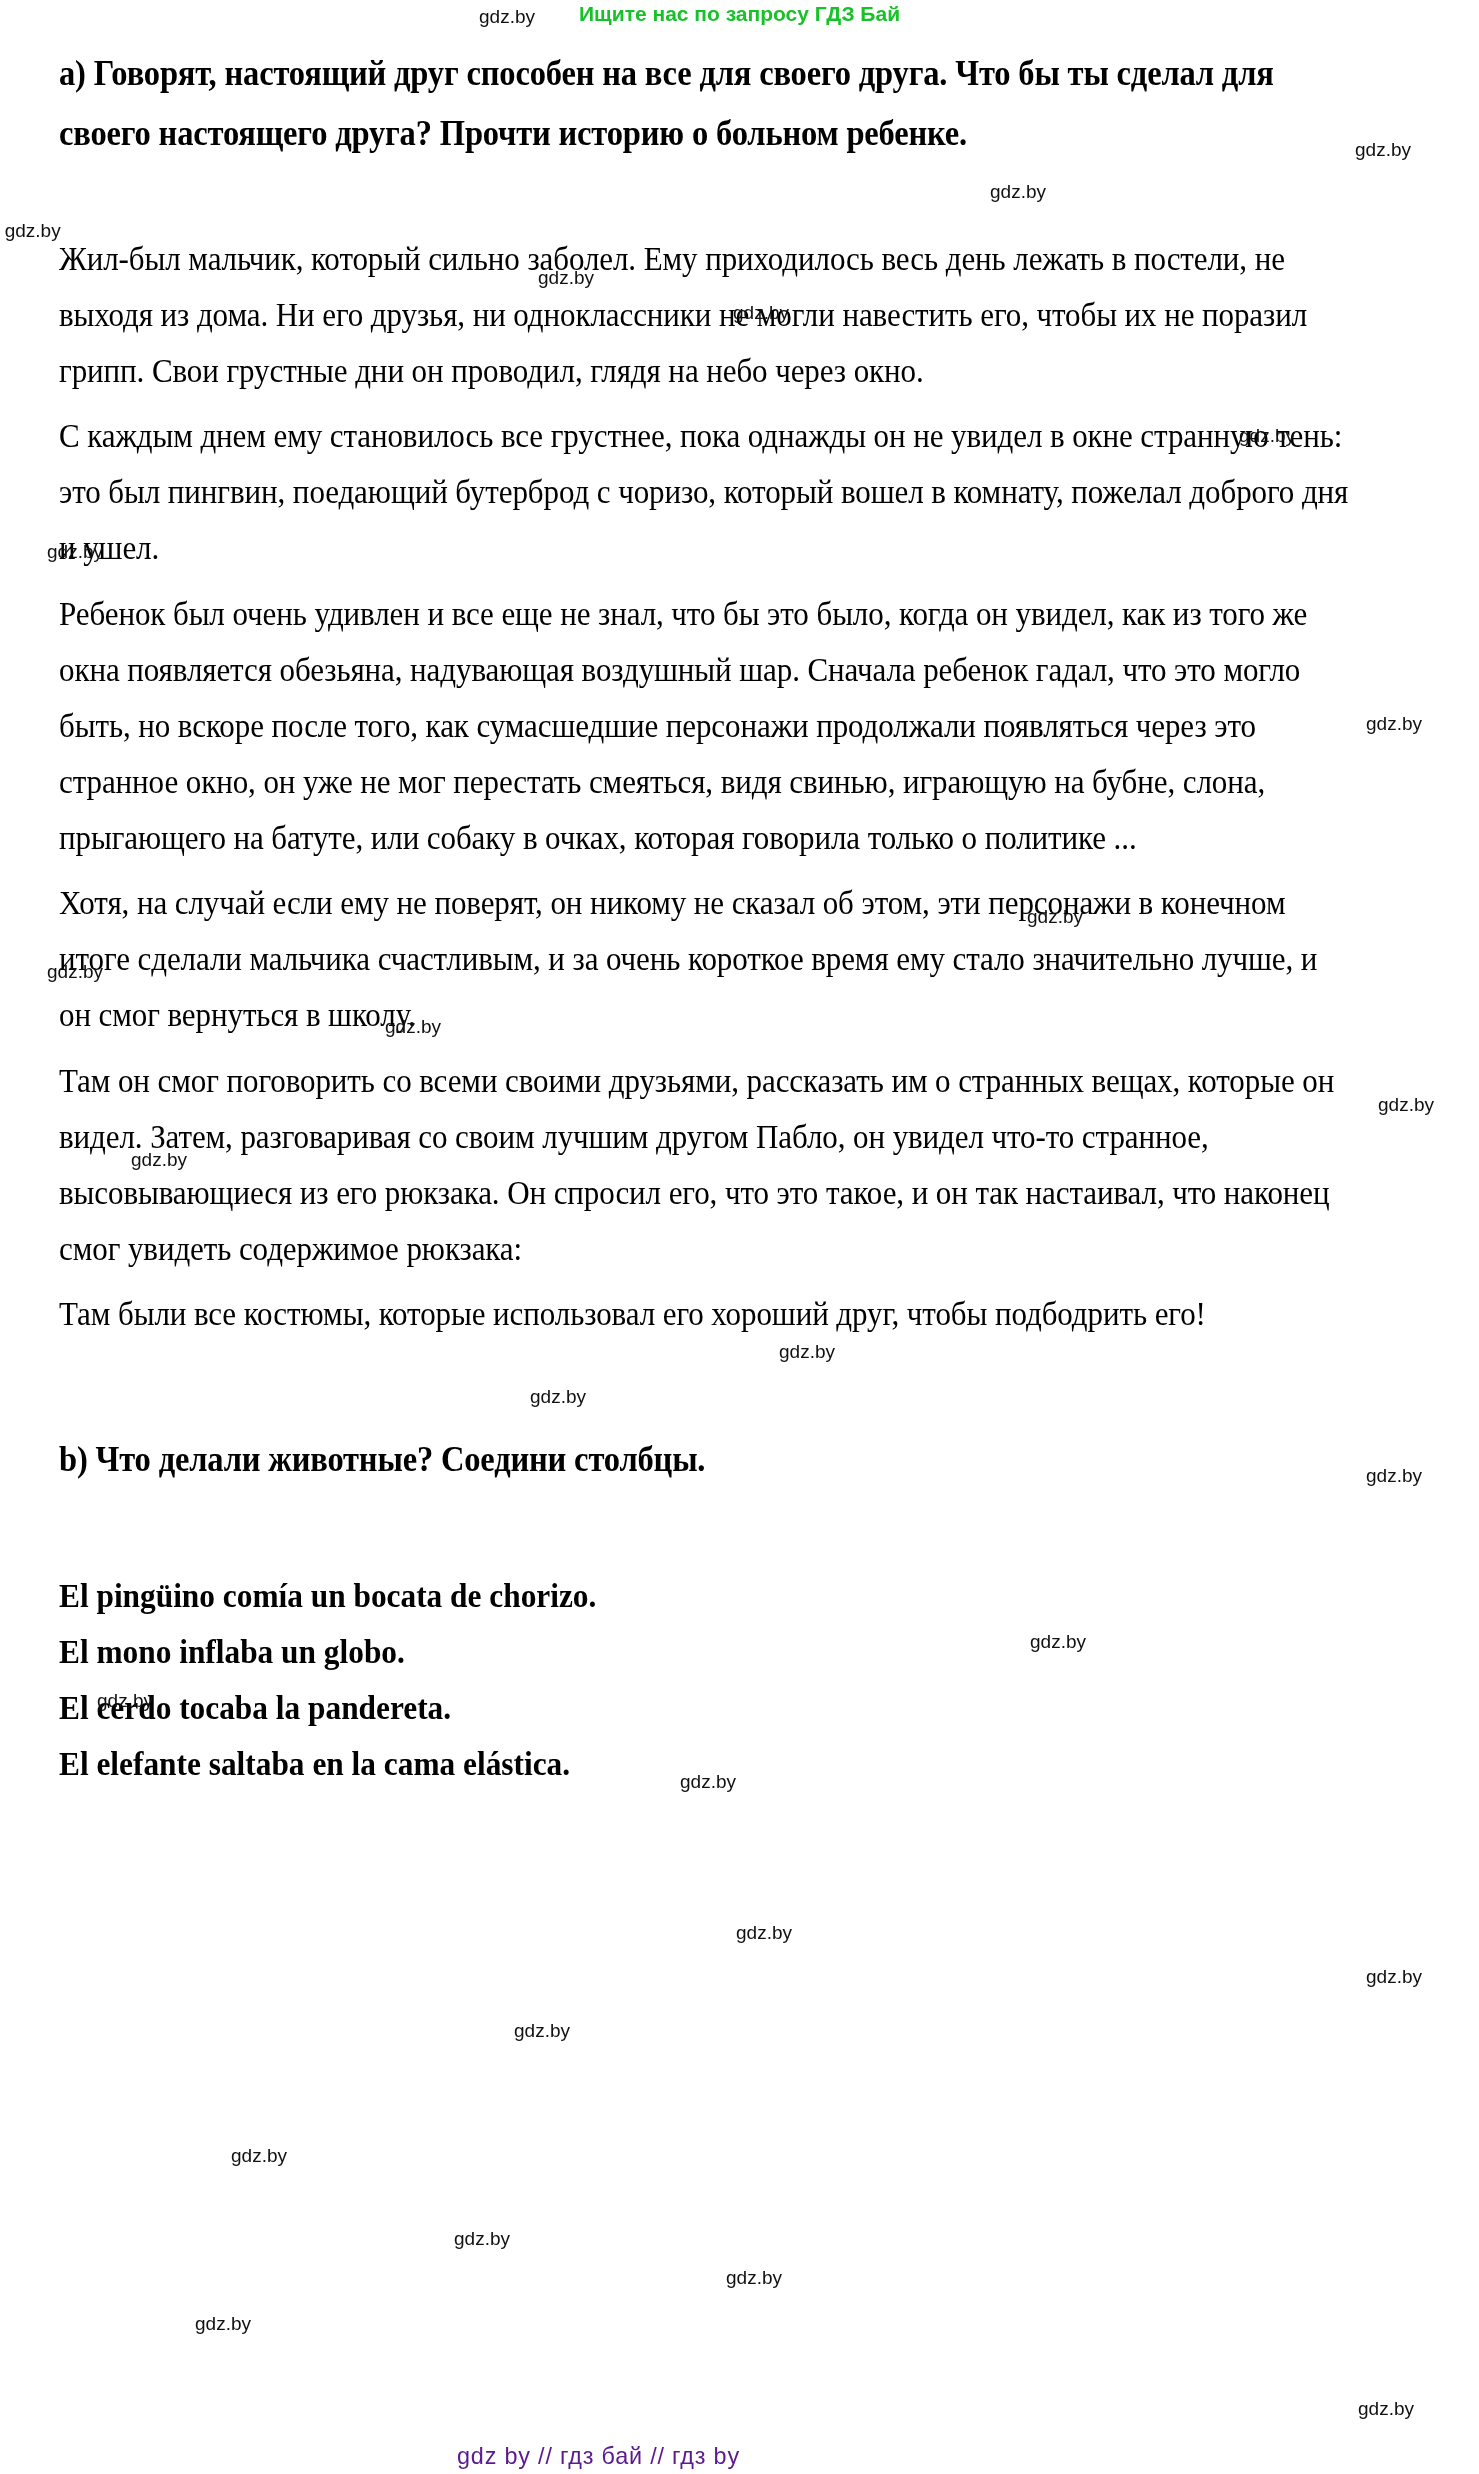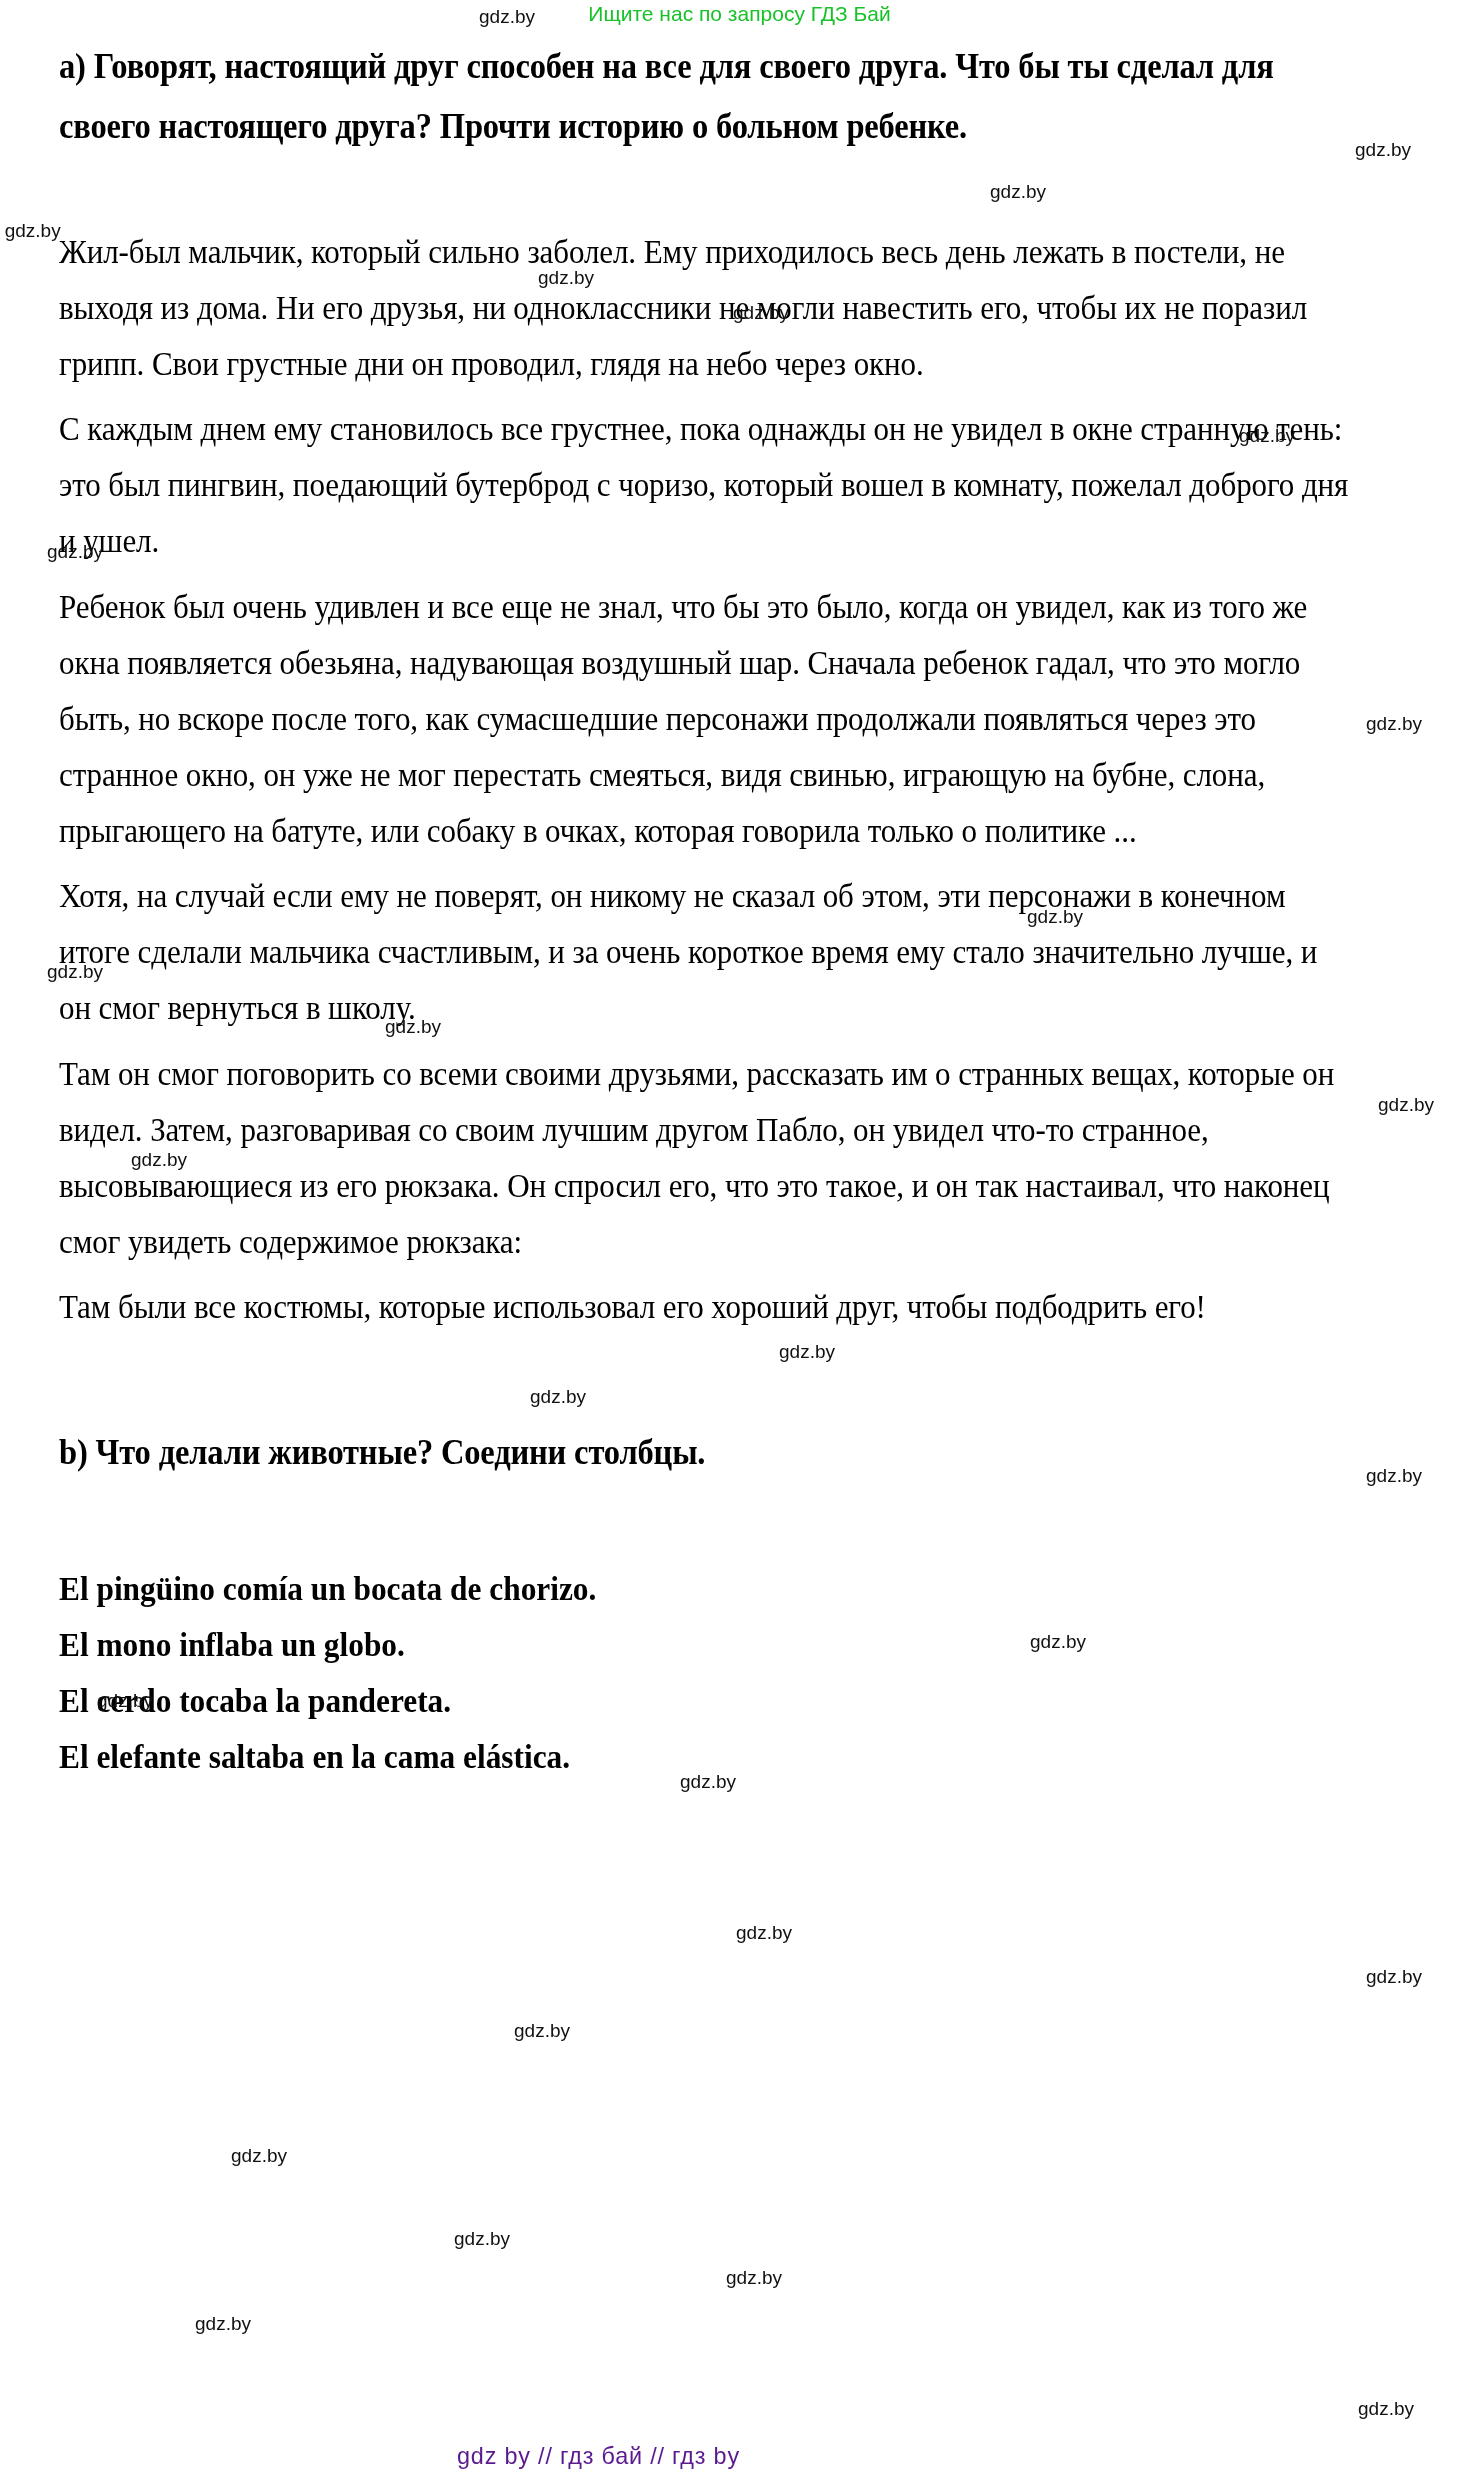--- a/index.html
+++ b/index.html
@@ -24,31 +24,31 @@
 
   
   .promo-bar {
     position: absolute;
     top: 1.6px;
     left: 0;
     width: 1479px;
     text-align: center;
     font-family: "Liberation Sans", "DejaVu Sans", sans-serif;
     font-size: 21px;
-    font-weight: 400;
+    font-weight: 700;
     letter-spacing: 0px;
     color: #17c229;
     white-space: nowrap;
   }
 
   
   .content {
     position: absolute;
     left: 59px;
-    top: 37px;
+    top: 44px;
     width: 1372px;
   }
 
   .task-heading {
     font-family: "Liberation Serif", "DejaVu Serif", serif;
     font-weight: 700;
     font-size: 35px;
     line-height: 60px;
     letter-spacing: -0.2px;
     margin: 0;

